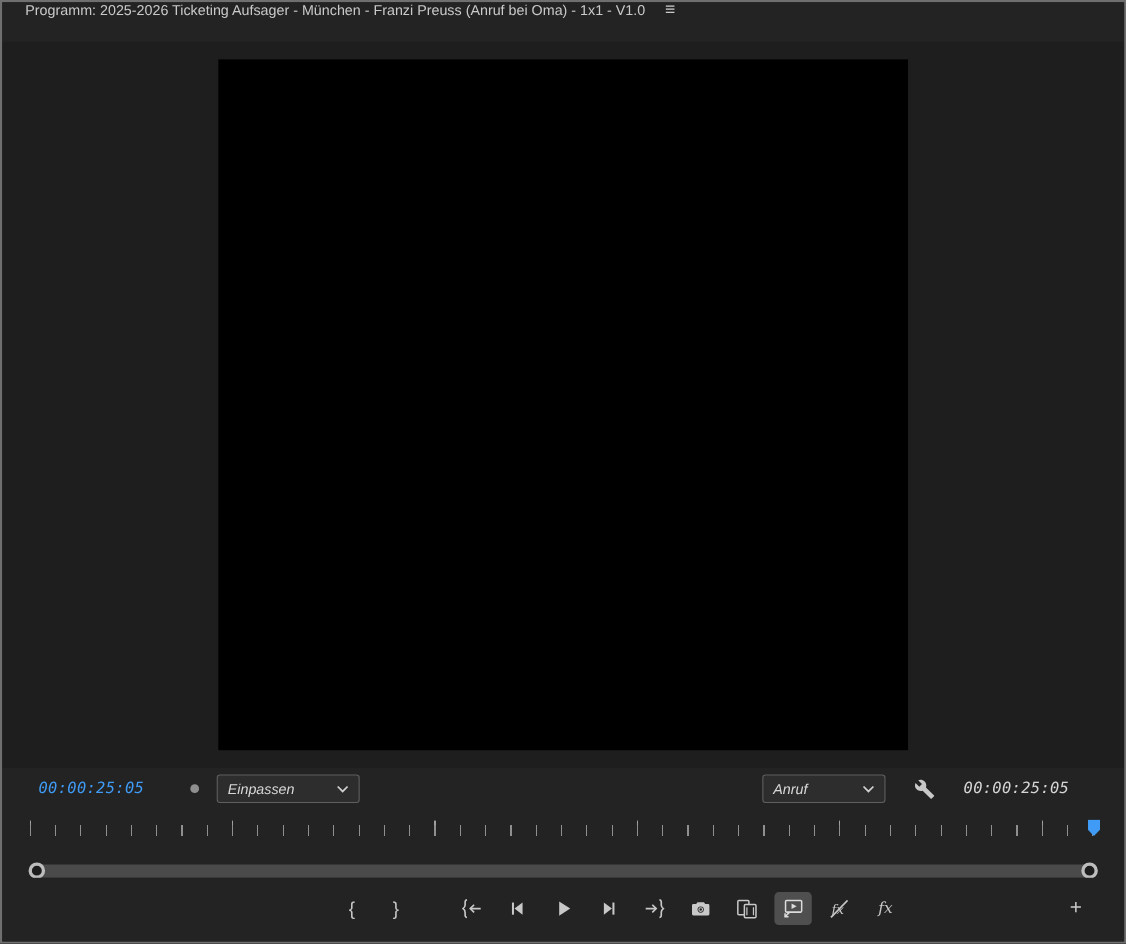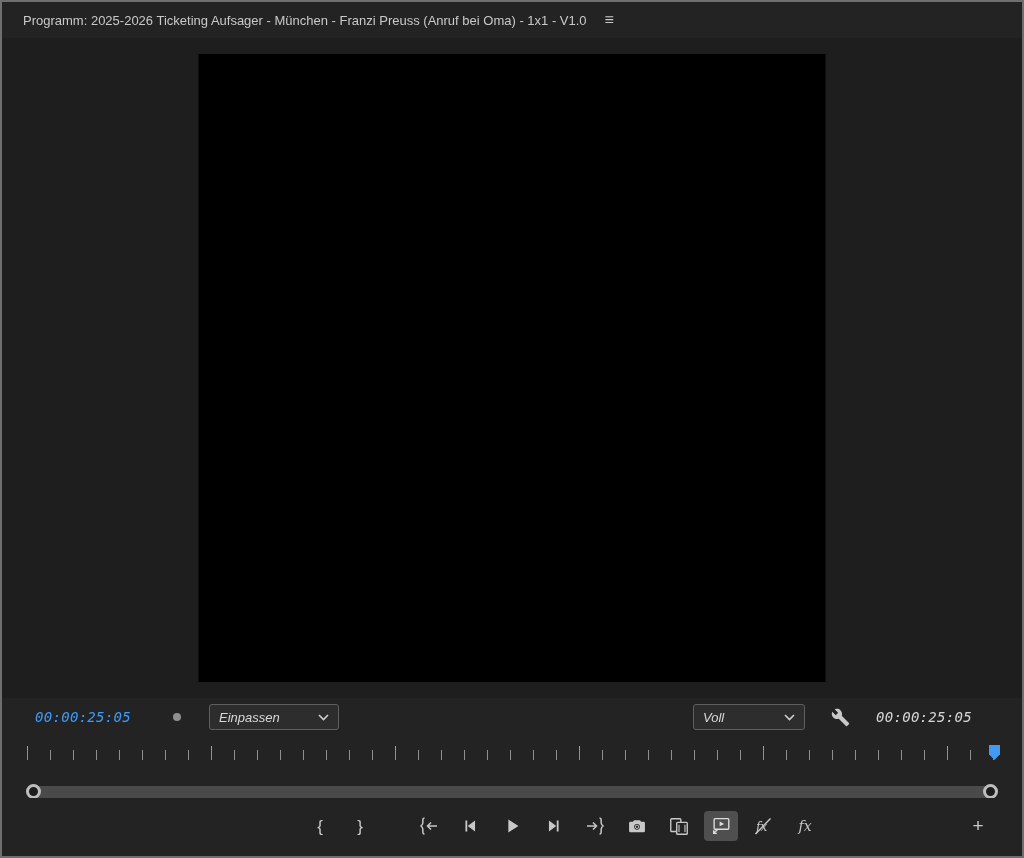--- a/index.html
+++ b/index.html
@@ -3,41 +3,41 @@
 <meta charset="utf-8">
 <style>
   html,body{margin:0;padding:0;background:#111;}
   .window{
     position:relative;width:1024px;height:858px;box-sizing:border-box;
     border:2px solid #6f6f6f;background:#232323;overflow:hidden;
     font-family:"Liberation Sans", sans-serif;color:#c9c9c9;
     user-select:none;
   }
   
-  .titlebar{height:36px;display:flex;align-items:center;padding-left:21px;background:#232323;}
+  .titlebar{height:36px;display:flex;padding-left:21px;background:#232323;}
   .tab-title{font-size:13px;color:#c9c9c9;white-space:nowrap;}
   .menu-icon{margin-left:18px;font-size:16px;color:#c9c9c9;cursor:pointer;line-height:1;}
   
   .video-area{position:relative;height:660px;background:#1e1e1e;}
   .video-frame{
     position:absolute;left:50%;transform:translateX(-50%);
     top:16px;width:627px;height:628px;background:#000;
   }
   
   .controls{height:38px;display:flex;align-items:center;padding:0 50px 0 33px;background:#232323;font-style:italic;}
   .tc{font-family:"DejaVu Sans Mono", monospace;font-size:14px;letter-spacing:.3px;}
   .tc-current{color:#3f9bf5;cursor:ew-resize;}
   .tc-duration{color:#d6d6d6;margin-left:26px;}
   .indicator-dot{width:8px;height:8px;border-radius:50%;background:#8f8f8f;margin-left:42px;}
   .dropdown{
     height:26px;box-sizing:border-box;background:#2d2d2d;border:1px solid #5f5f5f;border-radius:3px;
     display:flex;align-items:center;justify-content:space-between;
     padding:0 9px;font-size:13px;color:#d8d8d8;cursor:pointer;
   }
-  .dd-fit{width:130px;margin-left:28px;}
+  .dd-fit{width:130px;margin-left:16px;}
   .dd-res{width:112px;margin-left:auto;}
   .wrench-btn{margin-left:26px;display:flex;align-items:center;cursor:pointer;}
   
   .ruler{position:relative;height:26px;background:#232323;cursor:pointer;}
   .ruler-ticks-tall{position:absolute;left:25px;right:24px;top:10px;height:14px;
     background-image:repeating-linear-gradient(90deg,#9f9f9f 0 1px,transparent 1px 184px);}
   .ruler-ticks{position:absolute;left:25px;right:24px;top:14px;height:10px;
     background-image:repeating-linear-gradient(90deg,#8f8f8f 0 1px,transparent 1px 23px);}
   .playhead{
     position:absolute;right:22px;top:9px;width:11px;height:15px;background:#3f9bf5;
@@ -94,21 +94,21 @@
     <div class="dropdown dd-fit">
       <span>Einpassen</span>
       <span>
         <svg width="11" height="7" viewBox="0 0 11 7">
             <path d="M1 1l4.5 4.5L10 1" fill="none" stroke="#d0d0d0" stroke-width="1.6"></path>
           </svg>
       </span>
     </div>
 
     <div class="dropdown dd-res">
-      <span>Voll</span>
+      <span>Anruf</span>
       <span>
         <svg width="11" height="7" viewBox="0 0 11 7">
             <path d="M1 1l4.5 4.5L10 1" fill="none" stroke="#d0d0d0" stroke-width="1.6"></path>
           </svg>
       </span>
     </div>
 
     <div class="wrench-btn">
       <span>
         <svg width="19" height="19" viewBox="0 0 24 24" fill="#c8c8c8">

